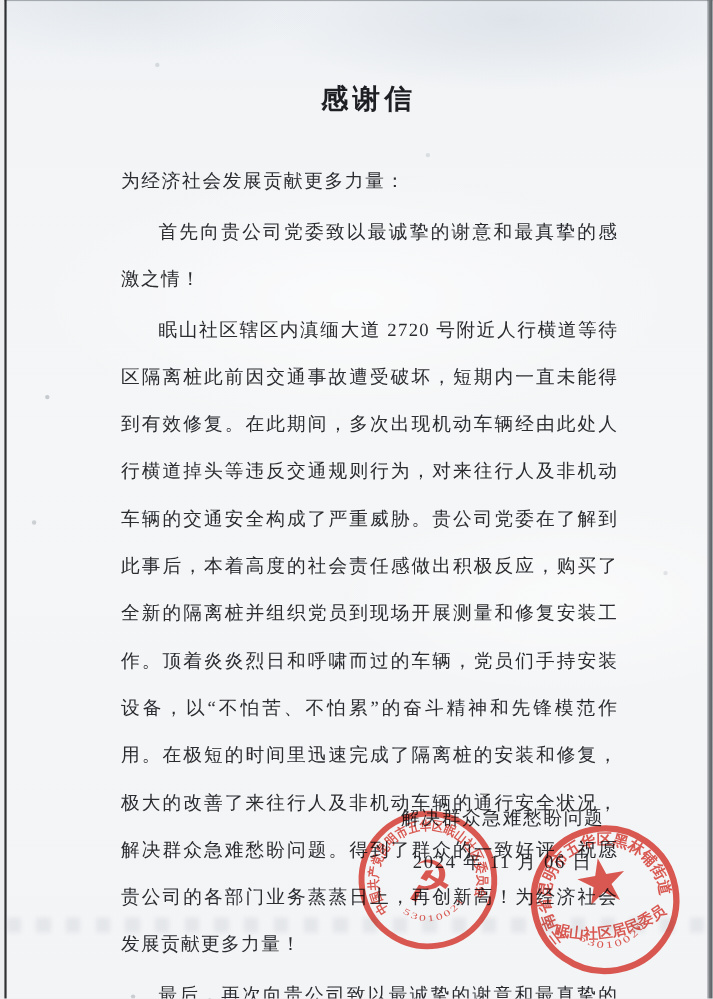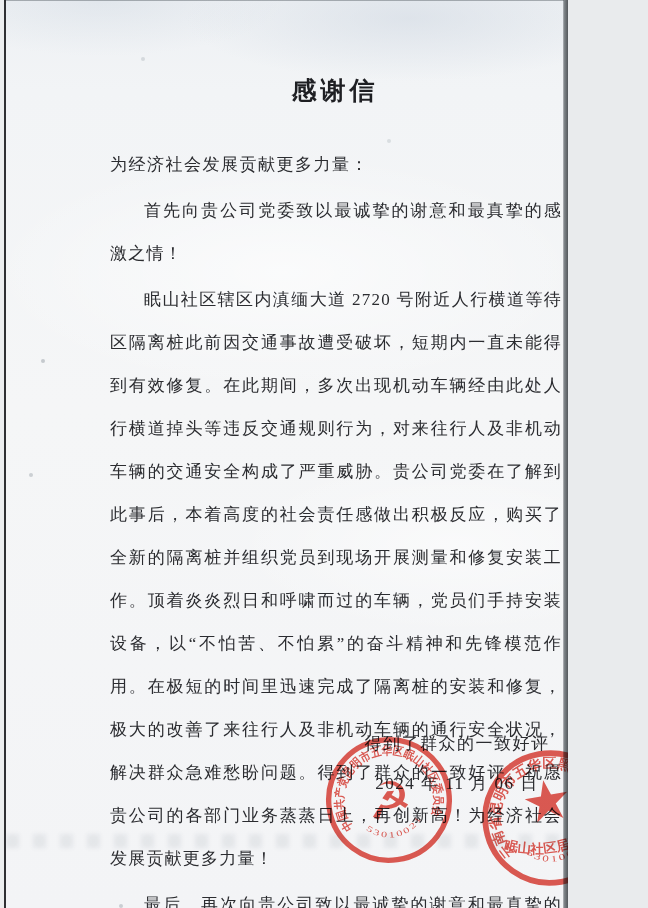--- a/index.html
+++ b/index.html
@@ -1,17 +1,17 @@
 <!DOCTYPE html>
 <html><head>
 <meta charset="utf-8">
 <style>
   html,body{margin:0;padding:0;background:#e9ebed;}
   .page{
-    position:relative;width:568px;height:908px;overflow:hidden;
+    position:relative;width:648px;height:908px;overflow:hidden;
     font-family:"Liberation Serif","DejaVu Serif",serif;
     color:#2b2c30;
     background:
       radial-gradient(ellipse 320px 90px at 72% 2%, rgba(208,216,226,.55), transparent 70%),
       radial-gradient(ellipse 260px 80px at 18% 0%, rgba(210,218,227,.45), transparent 70%),
       radial-gradient(ellipse 400px 160px at 50% 30%, rgba(255,255,255,.6), transparent 75%),
       radial-gradient(ellipse 300px 120px at 80% 60%, rgba(255,255,255,.5), transparent 75%),
       linear-gradient(180deg,#eef1f4 0%,#f2f4f6 10%,#f5f6f7 45%,#f3f4f6 100%);
   }
   .edge-top{position:absolute;top:0;left:0;right:0;height:1px;background:rgba(95,103,110,.5);}
@@ -75,21 +75,21 @@
 
   <p class="salutation">为经济社会发展贡献更多力量：</p>
 
   <div class="body-block">
     <p>首先向贵公司党委致以最诚挚的谢意和最真挚的感激之情！</p>
     <p>眠山社区辖区内滇缅大道 2720 号附近人行横道等待区隔离桩此前因交通事故遭受破坏，短期内一直未能得到有效修复。在此期间，多次出现机动车辆经由此处人行横道掉头等违反交通规则行为，对来往行人及非机动车辆的交通安全构成了严重威胁。贵公司党委在了解到此事后，本着高度的社会责任感做出积极反应，购买了全新的隔离桩并组织党员到现场开展测量和修复安装工作。顶着炎炎烈日和呼啸而过的车辆，党员们手持安装设备，以“不怕苦、不怕累”的奋斗精神和先锋模范作用。在极短的时间里迅速完成了隔离桩的安装和修复，极大的改善了来往行人及非机动车辆的通行安全状况，解决群众急难愁盼问题。得到了群众的一致好评。祝愿贵公司的各部门业务蒸蒸日上，再创新高！为经济社会发展贡献更多力量！</p>
     <p>最后，再次向贵公司致以最诚挚的谢意和最真挚的感激之情！</p>
   </div>
 
   <div class="signature">
-    <div>得到了群众的一致好评</div>
+    <div>解决群众急难愁盼问题</div>
     <div>2024 年 11 月 06 日</div>
   </div>
 
   <svg class="seal seal-left" viewBox="0 0 200 200">
     <defs>
       <path id="sealL-ring" d="M 41.1 134 A 68 68 0 1 1 158.9 134"></path>
       <path id="sealL-num" d="M 57.1 136 A 56 56 0 0 0 142.9 136"></path>
     </defs>
     <circle cx="100" cy="100" r="90" fill="none" stroke="#e0453c" stroke-width="8"></circle>
     <text font-size="17.5" fill="#e0453c" font-weight="bold">

